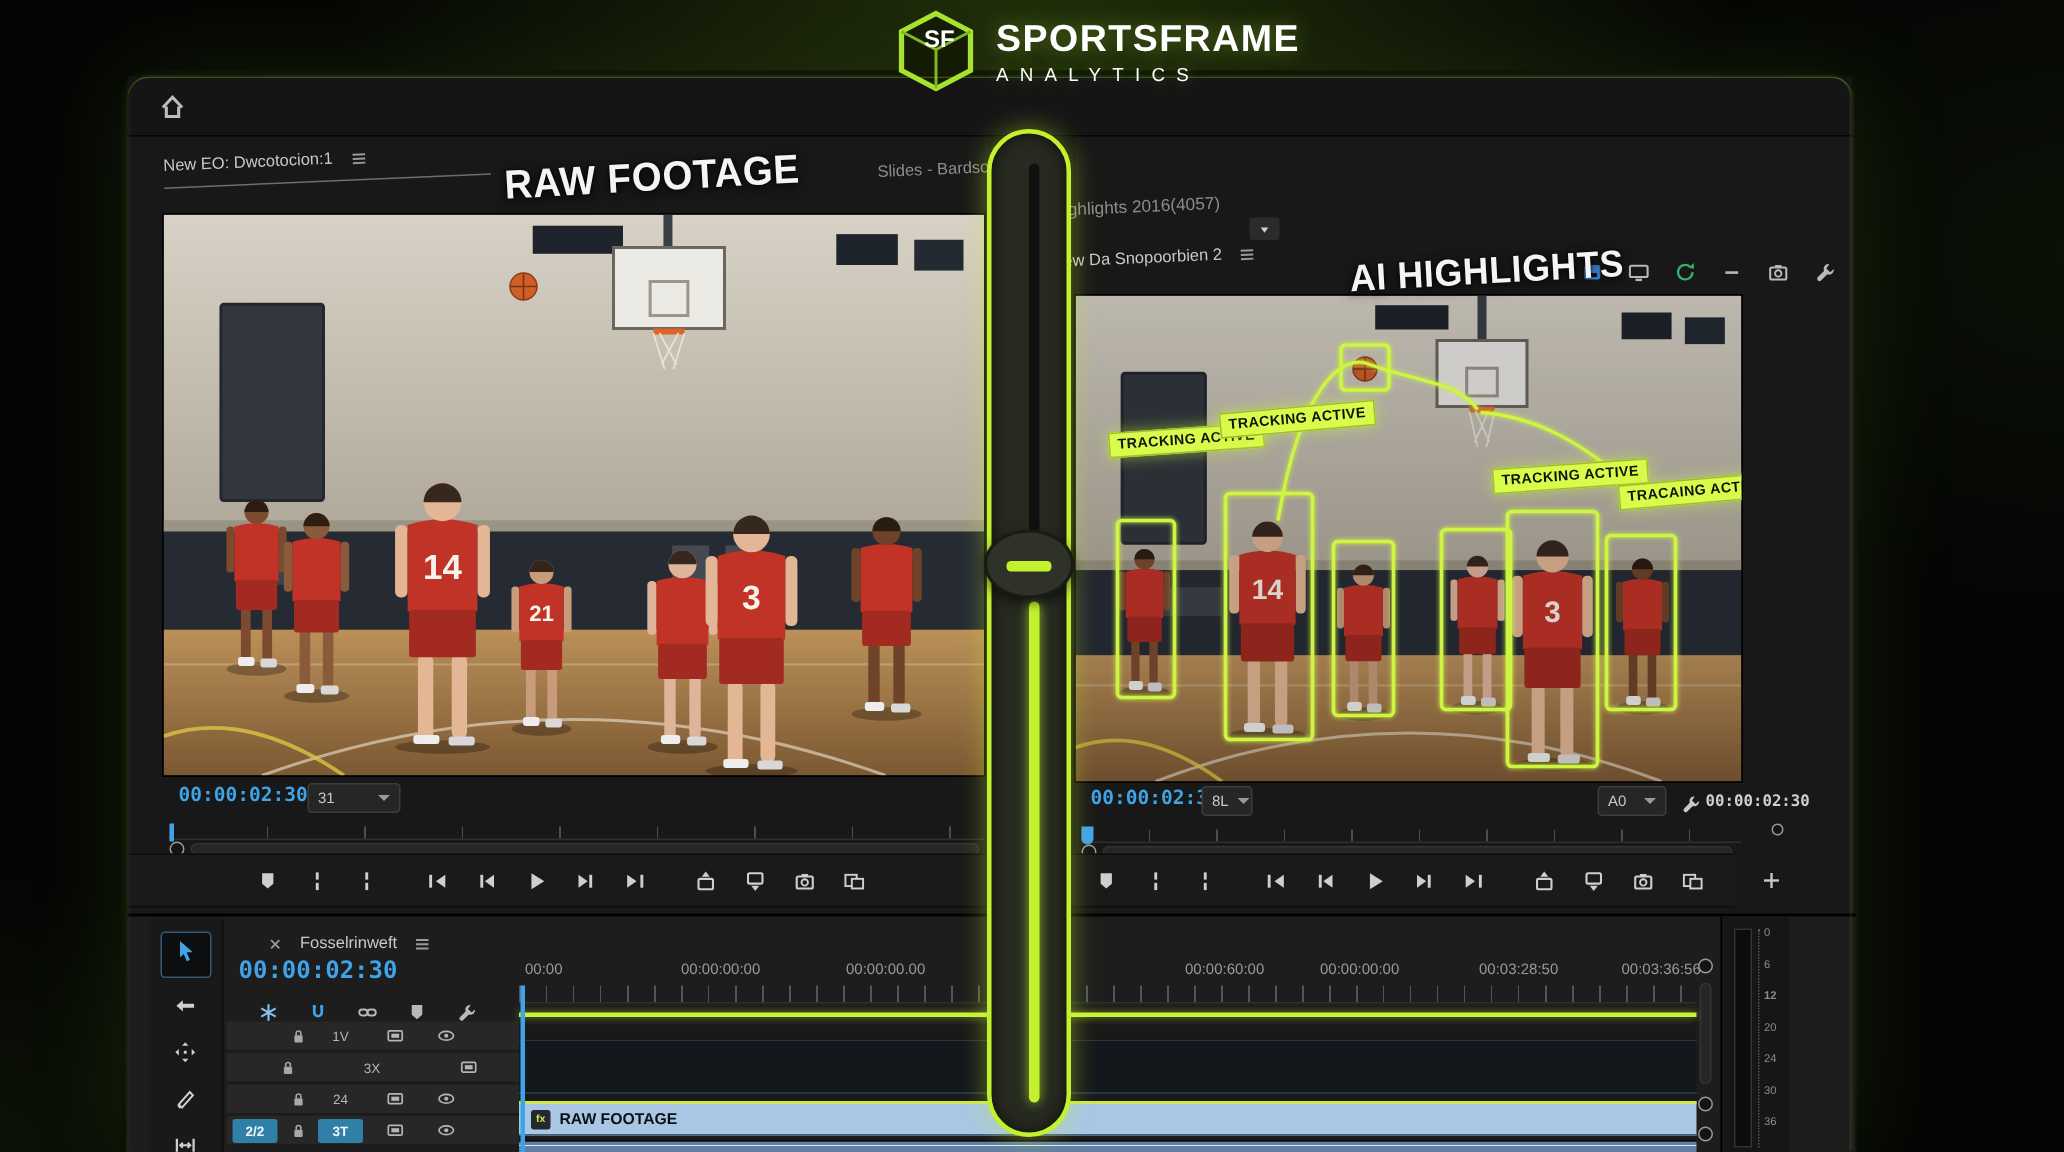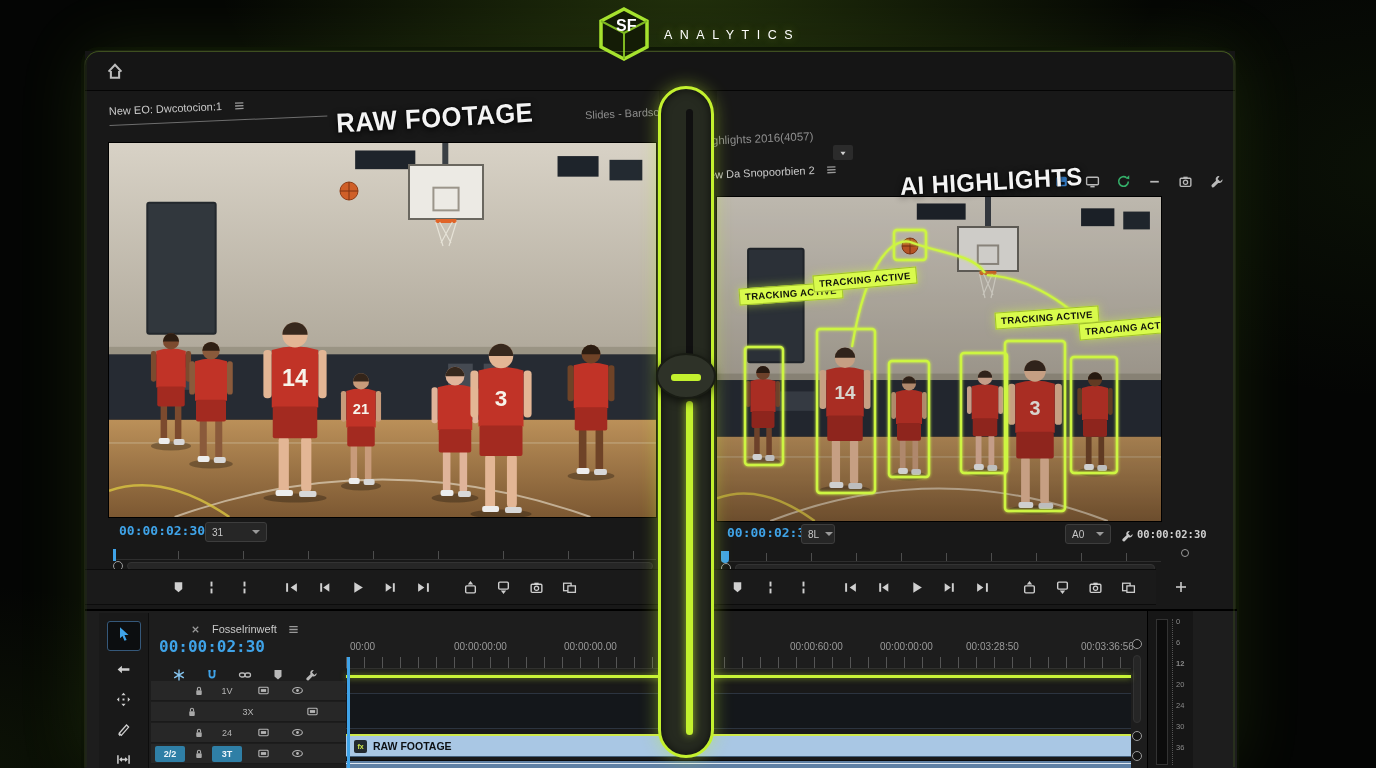--- a/index.html
+++ b/index.html
@@ -95,20 +95,21 @@
 
 <div class="stage">
 
   <div class="logo">
     <svg width="56" height="56" viewBox="0 0 56 56">
       <path d="M28 3 L51 15 L51 41 L28 53 L5 41 L5 15 Z" fill="#141c06" stroke="#a6e22e" stroke-width="3.5"></path>
       <path d="M5 15 L28 27 L51 15 M28 27 L28 53" fill="none" stroke="#7fb821" stroke-width="2"></path>
       <text x="20" y="25" font-size="16" font-weight="bold" fill="#ffffff">SF</text>
     </svg>
     <div class="logo-text">
+      <div class="l1">SPORTSFRAME</div>
       <div class="l2">ANALYTICS</div>
     </div>
   </div>
 
   <div class="screen">
     <div class="bezel"></div>
 
     <div class="topbar">
       <span class="icon-btn" style="position:absolute;left:20px;top:10px;">
           <svg width="18" height="18" viewBox="0 0 14 14">
@@ -639,21 +640,21 @@
           <span><svg width="15" height="15" viewBox="0 0 14 14">
               <path d="M3 10.5 L9.8 2.8 L11.8 4.8 L5 12.5 Z" fill="none" stroke="#cfcfcf" stroke-width="1.2"></path>
               <path d="M2.5 11 L4 12.8" stroke="#cfcfcf" stroke-width="1.2"></path>
             </svg></span>
           <span><svg width="15" height="15" viewBox="0 0 14 14">
               <path d="M1.8 3 v8 M12.2 3 v8" stroke="#cfcfcf" stroke-width="1.4" fill="none"></path>
               <path d="M4.3 7 H9.7 M5.5 5.4 L3.8 7 L5.5 8.6 M8.5 5.4 L10.2 7 L8.5 8.6" fill="none" stroke="#cfcfcf" stroke-width="1.2"></path>
             </svg></span>
         </div>
 
-      <div class="tab-label" style="position:absolute;left:100px;top:8px;">
+      <div class="tab-label" style="position:absolute;left:88px;top:8px;">
         <span class="icon-btn">
             <svg width="11" height="11" viewBox="0 0 14 14">
               <path d="M3.5 3.5 L10.5 10.5 M10.5 3.5 L3.5 10.5" stroke="#9a9a9a" stroke-width="1.5" fill="none"></path>
             </svg>
           </span>
         <span>Fosselrinweft</span>
         <span class="icon-btn">
             <svg width="13" height="13" viewBox="0 0 14 14">
               <path d="M2.5 4 h9 M2.5 7 h9 M2.5 10 h9" stroke="#9a9a9a" stroke-width="1.4" fill="none"></path>
             </svg>
@@ -791,21 +792,21 @@
             </span>
           </div>
         </div>
 
       <div id="tl-ruler" style="position:absolute;left:261px;top:30px;width:785px;height:16px;">
           <span class="ruler-label" style="left: 4px;">00:00</span>
           <span class="ruler-label" style="left: 108px;">00:00:00:00</span>
           <span class="ruler-label" style="left: 218px;">00:00:00.00</span>
           <span class="ruler-label" style="left: 444px;">00:00:60:00</span>
           <span class="ruler-label" style="left: 534px;">00:00:00:00</span>
-          <span class="ruler-label" style="left: 620px;">00:03:28:50</span>
+          <span class="ruler-label" style="left: 640px;">00:03:28:50</span>
           <span class="ruler-label" style="left: 735px;">00:03:36:56</span>
         </div>
       <div class="tl-ticks"></div>
       <div class="lanes"></div>
       <div class="darkband"></div>
       <div class="workline" style="top:64px;"></div>
       <div style="position:absolute;left:262px;top:46px;width:2.5px;height:114px;background:#3fa3e8;z-index:4;"></div>
 
       <div class="clip clip1" style="top:123px;">
         <span class="fxb">fx</span>

